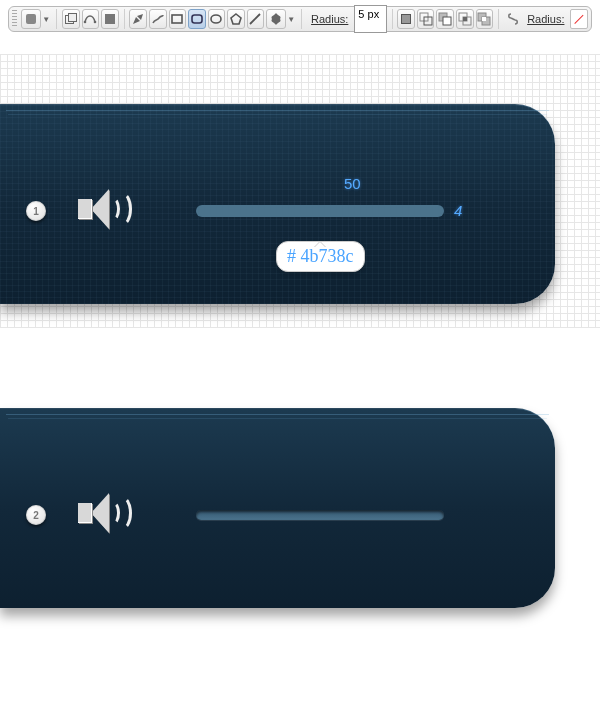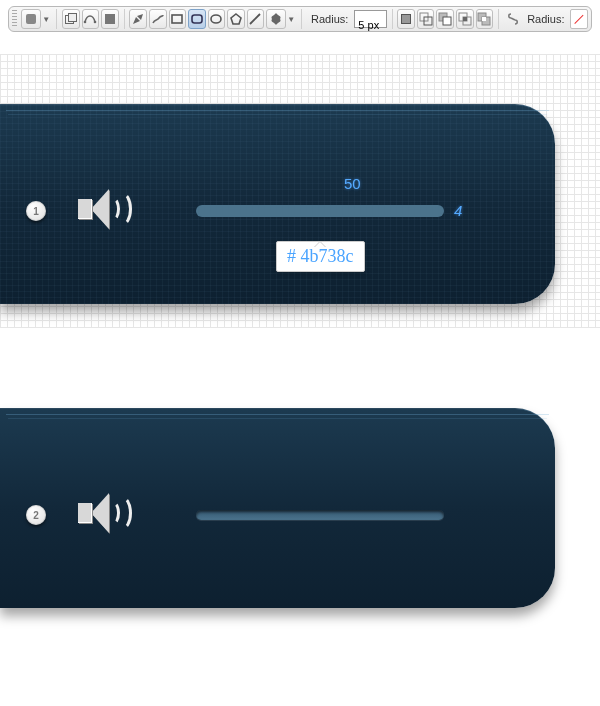--- a/index.html
+++ b/index.html
@@ -47,26 +47,26 @@
   }
   .tb-dd {
     display:flex; align-items:center; gap:0;
   }
   .tb-caret {
     width: 10px; height: 20px;
     display:flex; align-items:center; justify-content:center;
     color:#666; font-size:8px;
   }
   .tb-label {
-    font-size: 11px; color:#333; padding: 0 4px;
+    font-size: 11px; color:#333; padding: 0 4px; text-decoration: underline;
   }
   .tb-input {
-    width: 36px; height: 18px;
+    width: 36px; height: 28px;
     border: 1px solid #999; background:#fff;
-    font-size: 11px; padding: 6px 3px;
+    font-size: 11px; padding: 0 3px;
     line-height:16px;
   }
   .tb-style-swatch {
     width: 20px; height: 20px;
     border: 1px solid #bfbfbf;
     background: #fff;
     position: relative;
     border-radius:2px;
   }
   .tb-style-swatch::after {
@@ -163,21 +163,21 @@
     text-shadow: 0 0 3px rgba(80,160,255,.6);
     text-align: center;
   }
   .measure-h {
     position:absolute; color:#55aaff; font: italic 15px Arial;
     text-shadow: 0 0 3px rgba(80,160,255,.6);
   }
 
   .hex-tip {
     position:absolute;
-    background:#fff; border:1px solid #ccc; border-radius:2px;
+    background:#fff; border:1px solid #ccc; border-radius:12px;
     padding:4px 10px;
     color:#4aa4ff; font: 18px "Comic Sans MS", cursive;
     box-shadow: 0 2px 4px rgba(0,0,0,.15);
   }
   .hex-tip::before {
     content:""; position:absolute; top:-6px; left:50%; margin-left:-6px;
     border:6px solid transparent; border-bottom-color:#fff;
     filter: drop-shadow(0 -1px 0 #ccc);
   }
 

